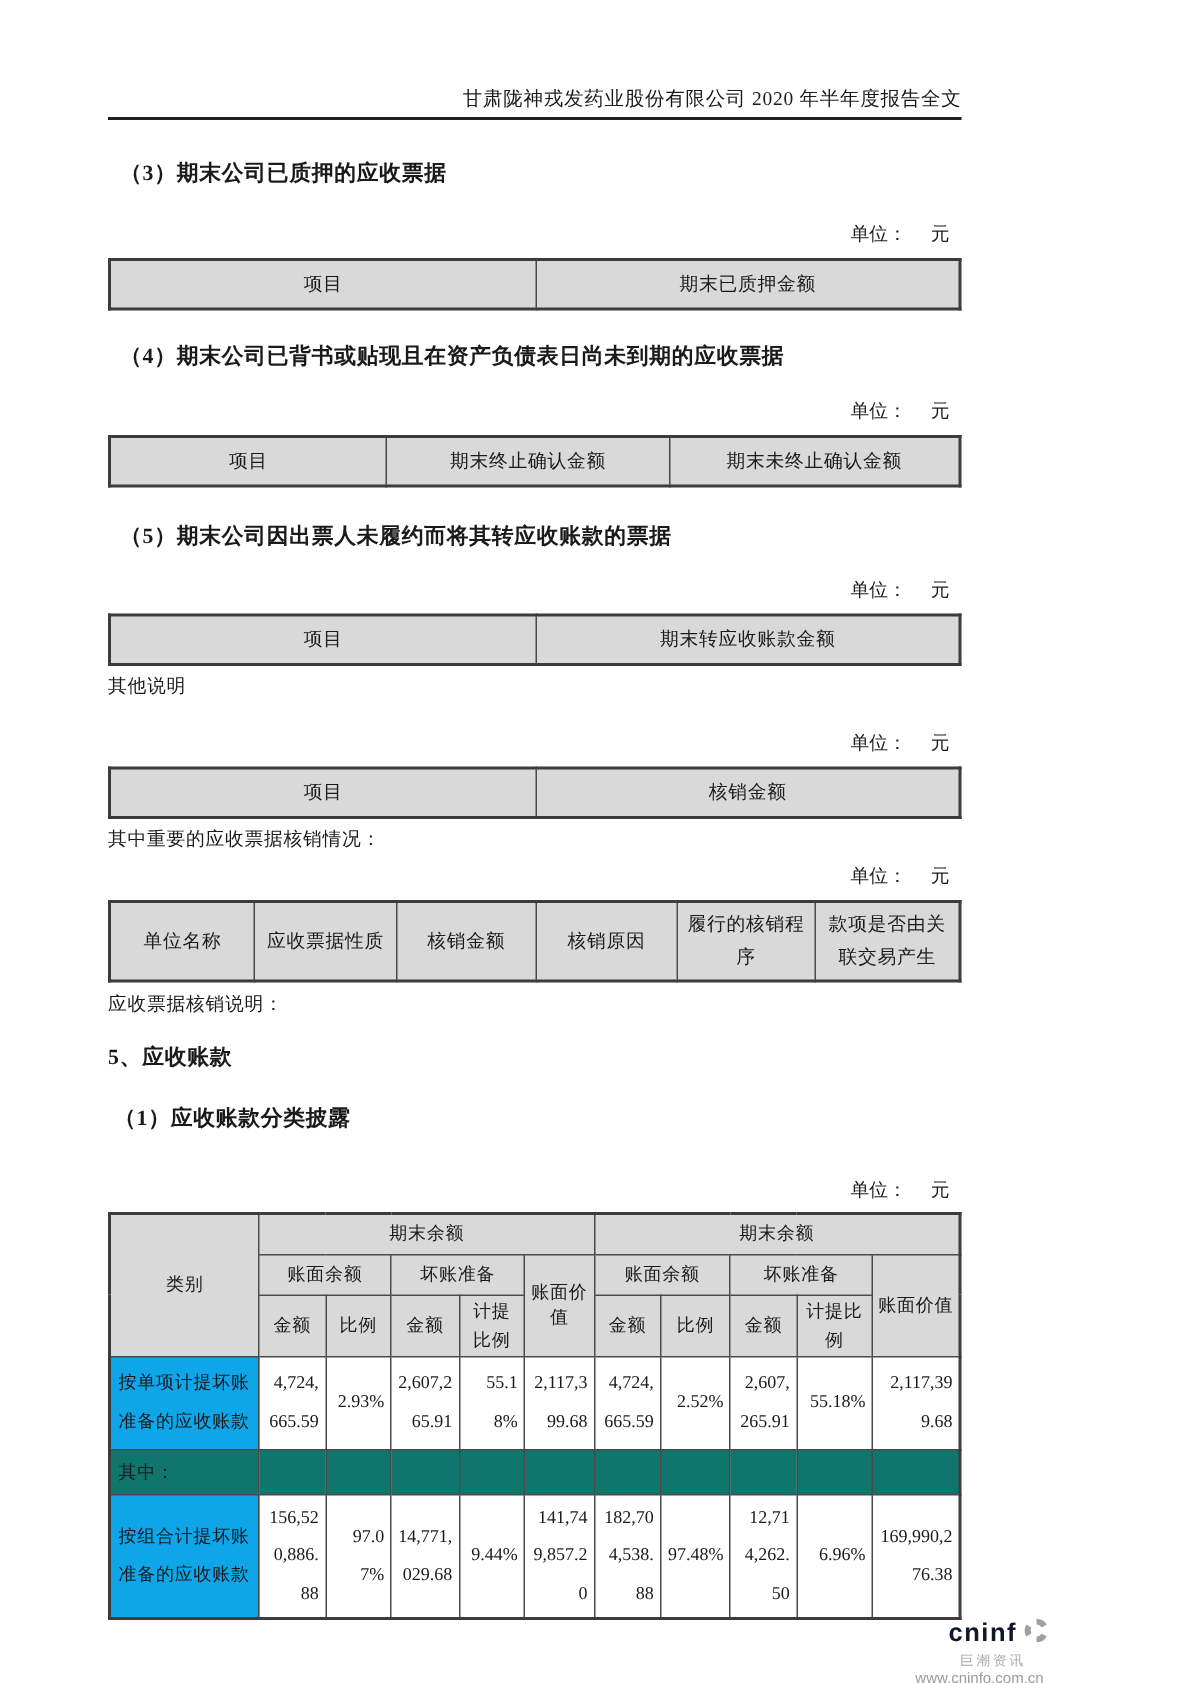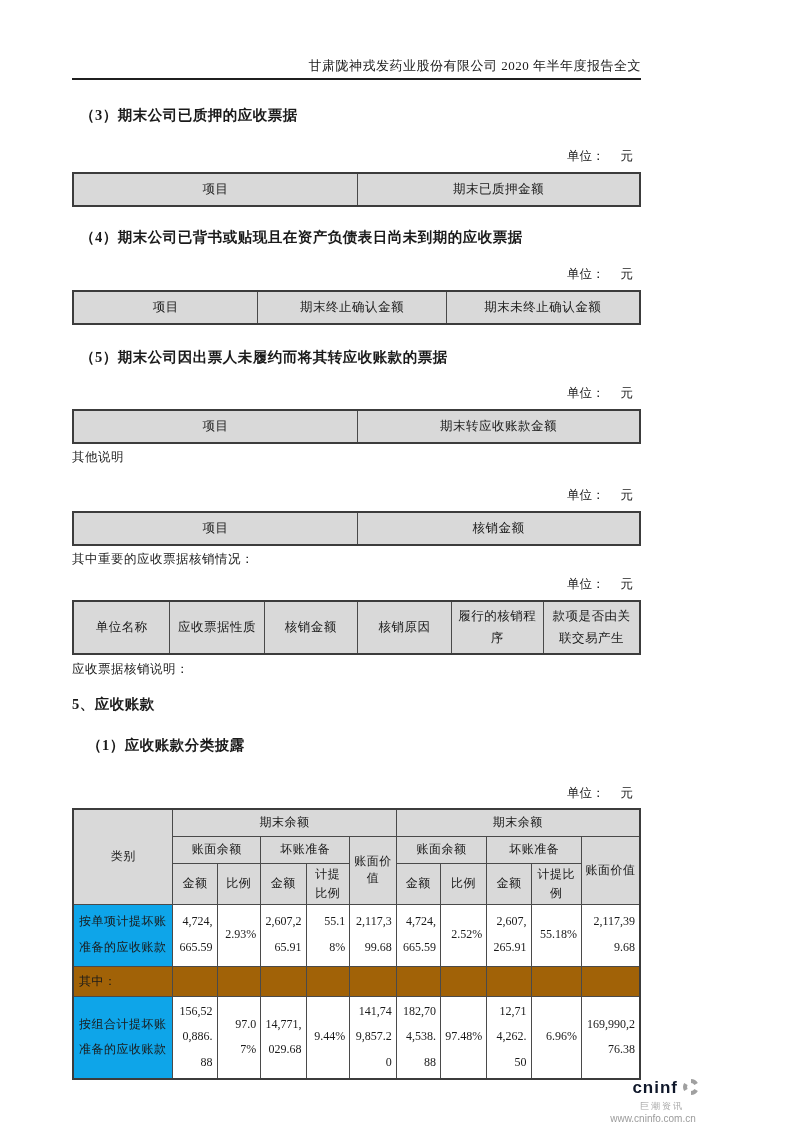--- a/index.html
+++ b/index.html
@@ -31,21 +31,21 @@
     font-weight: bold;
     font-size: 14.5px;
     margin-top: 26px;
     margin-left: 8px;
     letter-spacing: 0.5px;
   }
   .sec-heading.h4 { margin-top: 21px; }
   .sec-heading.h5 { margin-top: 23px; }
   .sec-heading.h6 { margin-top: 22px; }
   .sec-heading.hs5 { margin-top: 17px; margin-left: 0; }
-  .sec-heading.hs1 { margin-top: 22px; margin-left: 15px; }
+  .sec-heading.hs1 { margin-top: 22px; margin-left: 4px; }
 
   .unit-line {
     text-align: right;
     font-size: 12.5px;
     margin-top: 22px;
     padding-right: 8px;
   }
   .unit-line .unit-value { margin-left: 16px; }
   .unit-line.tight { margin-top: 8px; }
   .unit-line.u3 { margin-top: 23px; }
@@ -86,21 +86,21 @@
   .ar-table td { padding: 1px 3px; }
   .ar-table .h td {
     background: #d9d9d9;
     text-align: center;
     letter-spacing: 0.5px;
   }
   .ar-table tr.h1 td { height: 27px; }
   .ar-table tr.h2 td { height: 27px; }
   .ar-table tr.h3 td { height: 41px; line-height: 1.55; }
   .ar-table tr.data td { height: 62px; line-height: 2.15; }
-  .ar-table tr.mid td { height: 30px; background: #a16207; }
+  .ar-table tr.mid td { height: 30px; background: #0f766e; }
   .ar-table td.lbl {
     background: #0ea5e9;
     text-align: left;
     padding: 2px 5px;
     line-height: 2.1;
     letter-spacing: 0.5px;
   }
   .ar-table td.num {
     text-align: right;
     word-break: break-all;

